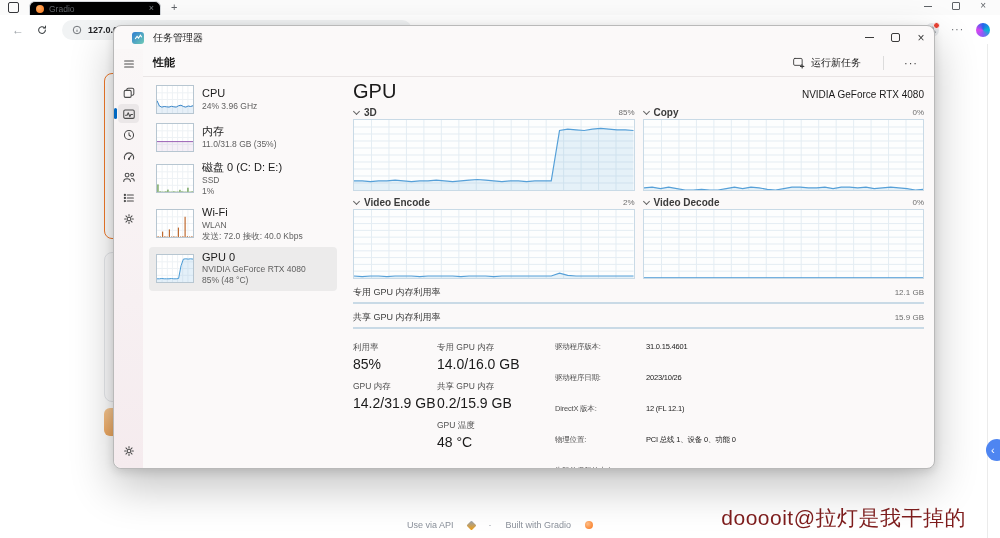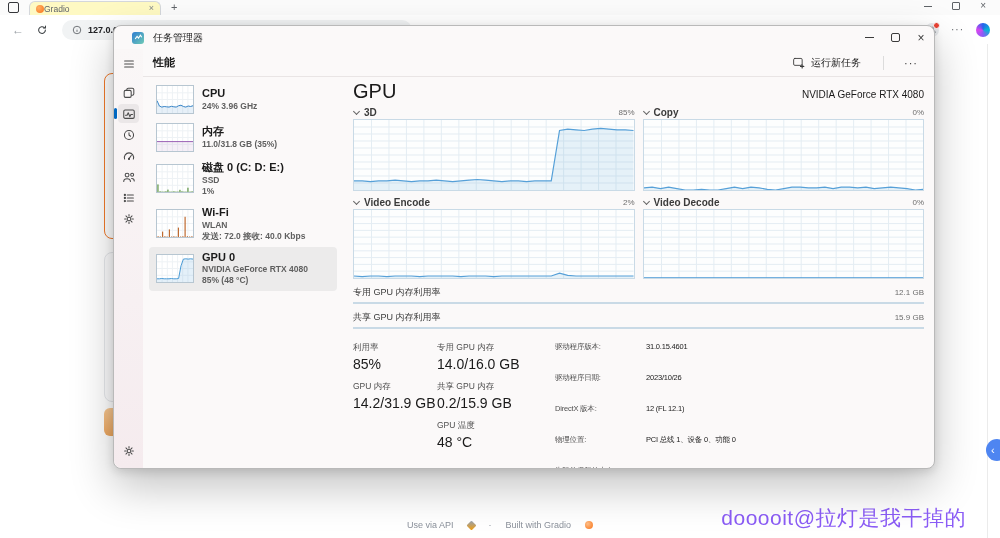--- a/index.html
+++ b/index.html
@@ -3,22 +3,22 @@
 <meta charset="utf-8">
 <style>
   html,body{margin:0;padding:0;}
   body{width:1000px;height:538px;position:relative;overflow:hidden;background:#fff;
        font-family:"Liberation Sans","DejaVu Sans",sans-serif;color:#1a1a1a;
        -webkit-font-smoothing:antialiased;}
   
   .tabstrip{position:absolute;left:0;top:0;width:1000px;height:15px;background:#fbfbfb;
             border-bottom:1px solid #ececec;display:flex;align-items:flex-end;}
   .winbox-dark{width:9px;height:9px;border:1.5px solid #35363a;border-radius:2px;margin:0 10px 2px 8px;}
-  .tab{height:13px;width:118px;background:#fef9c3;border:1px solid #d4d7db;border-bottom:none;
-       border-radius:6px 6px 0 0;display:flex;align-items:center;padding:0 6px;margin-top:38px;}
+  .tab{height:13px;width:118px;background:#000000;border:1px solid #d4d7db;border-bottom:none;
+       border-radius:6px 6px 0 0;display:flex;align-items:center;padding:0 6px;gap:5px;margin-top:38px;}
   .tab-title{font-size:8.5px;color:#5f6368;flex:1;}
   .favicon{width:8px;height:8px;border-radius:50%;
            background:radial-gradient(circle at 35% 35%,#ffb066,#f97316);}
   .tab-x{font-size:9px;color:#80868b;line-height:1;}
   .newtab{font-size:11px;color:#5f6368;margin:0 0 2px 10px;}
   .bwin-controls{margin-left:auto;display:flex;align-items:center;gap:20px;padding:0 14px 4px 0;}
   .glyph-min{display:inline-block;width:8px;height:1px;background:#5f6368;}
   .glyph-max{display:inline-block;width:6px;height:6px;border:1px solid #5f6368;border-radius:1px;}
   .glyph-x{font-size:10px;color:#5f6368;line-height:1;}
   .toolbar{position:absolute;left:0;top:15px;width:1000px;height:29px;background:#fff;
@@ -46,21 +46,21 @@
   .right-divider{position:absolute;left:987px;top:0px;width:1px;height:494px;background:#ebebeb;}
   .side-chevron{position:absolute;left:986px;top:395px;width:22px;height:22px;border-radius:50%;
                 background:#4e85f1;color:#fff;font-size:11px;display:flex;align-items:center;
                 padding-left:5px;box-sizing:border-box;}
   .footer{position:absolute;left:50%;bottom:8px;transform:translateX(-50%);display:flex;
           align-items:center;gap:14px;font-size:9px;color:#8a909a;white-space:nowrap;}
   .api-ic{width:7px;height:7px;transform:rotate(45deg);border-radius:1px;
           background:linear-gradient(135deg,#94a3b8,#f59e0b);}
   .gradio-ic{width:8px;height:8px;border-radius:50%;
              background:radial-gradient(circle at 35% 35%,#ffc08a,#f97316);}
-  .watermark{position:absolute;right:34px;bottom:6px;font-size:21px;color:#8b5cf6;letter-spacing:.5px;}
+  .watermark{position:absolute;right:34px;bottom:6px;font-size:21px;color:#7f1d1d;letter-spacing:.5px;}
   
   .tm{position:absolute;left:113px;top:25px;width:822px;height:444px;background:#fbf9f9;
       border:1px solid #b9b9b9;border-radius:8px;box-shadow:0 18px 44px rgba(0,0,0,.24),0 3px 10px rgba(0,0,0,.12);
       display:flex;flex-direction:column;box-sizing:border-box;overflow:hidden;}
   .tm-titlebar{height:23px;display:flex;align-items:center;padding-left:18px;flex:none;}
   .tm-logo{width:12px;height:12px;border-radius:3px;background:linear-gradient(135deg,#2f7dd1,#6fcbb6);
            display:flex;align-items:center;justify-content:center;}
   .tm-title{font-size:10px;margin-left:9px;color:#1a1a1a;}
   .tm-controls{margin-left:auto;display:flex;height:100%;}
   .tm-cbtn{width:26px;display:flex;align-items:center;justify-content:center;color:#3b3b3b;}
@@ -83,21 +83,21 @@
   .tm-header{height:27px;flex:none;display:flex;align-items:center;padding:0 12px 0 10px;
              border-bottom:1px solid #e9e5e5;}
   .tm-page-title{font-size:11px;font-weight:bold;}
   .tm-header-right{margin-left:auto;display:flex;align-items:center;gap:16px;}
   .run-task{display:flex;align-items:center;gap:6px;font-size:10px;color:#1a1a1a;padding:3px 6px;border-radius:4px;}
   .run-task svg{width:13px;height:13px;stroke:#3a3a3a;fill:none;stroke-width:1.1;stroke-linecap:round;}
   .hdr-div{width:1px;height:14px;background:#dcdcdc;}
   .more-btn{font-size:11px;color:#3a3a3a;letter-spacing:1px;padding:0 4px;}
   .tm-content{flex:1;display:flex;min-height:0;}
   
-  .cards{width:198px;flex:none;padding:4px 4px 0 6px;box-sizing:border-box;font-weight:bold;}
+  .cards{width:198px;flex:none;padding:4px 4px 0 6px;box-sizing:border-box;}
   .card{display:flex;align-items:center;gap:8px;padding:4px 7px;border-radius:4px;margin-bottom:1px;}
   .card.sel{background:#ecebeb;}
   .thumb{width:36px;height:27px;border:1px solid #b7c6d1;background:#fff;flex:none;box-sizing:content-box;}
   .ctext{min-width:0;}
   .ctitle{font-size:11px;color:#1b1b1b;line-height:1.25;}
   .cline{font-size:8.5px;color:#5f5f5f;line-height:1.3;white-space:nowrap;}
   
   .gpu{flex:1;padding:2px 10px 0 12px;min-width:0;display:flex;flex-direction:column;}
   .gpu-titlerow{display:flex;align-items:flex-end;margin:1px 0 4px;}
   .gpu-title{font-size:20px;font-weight:400;line-height:1.1;}

